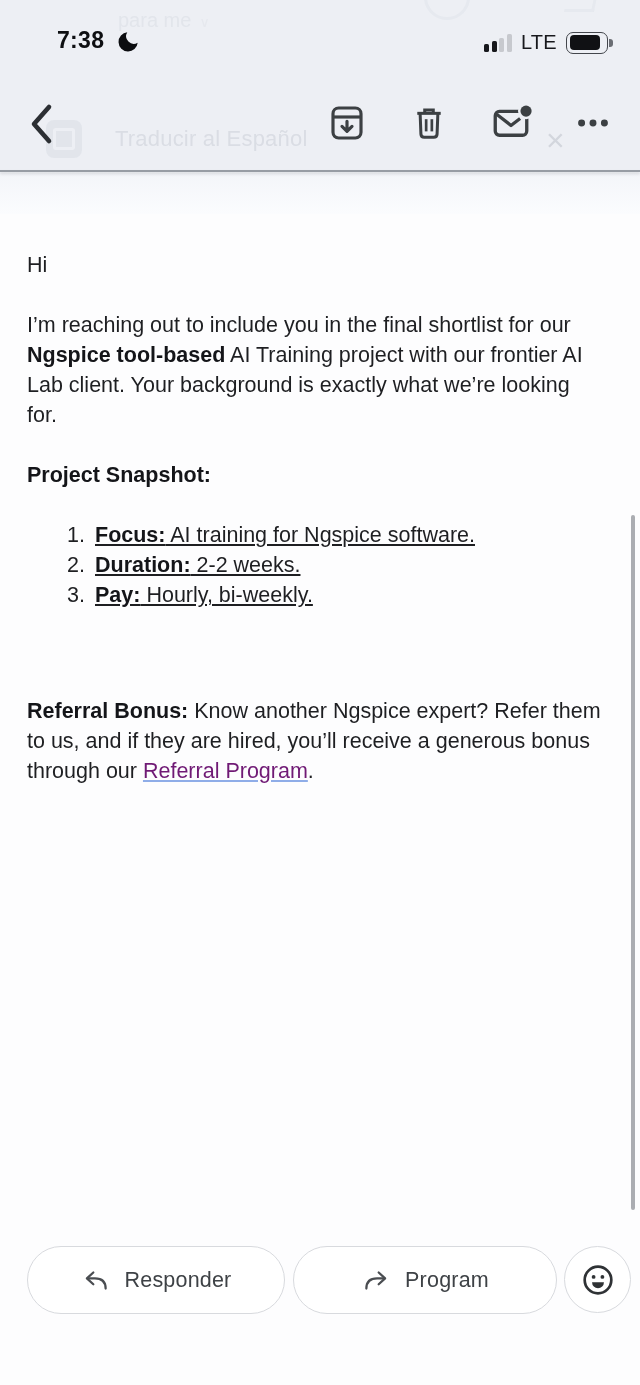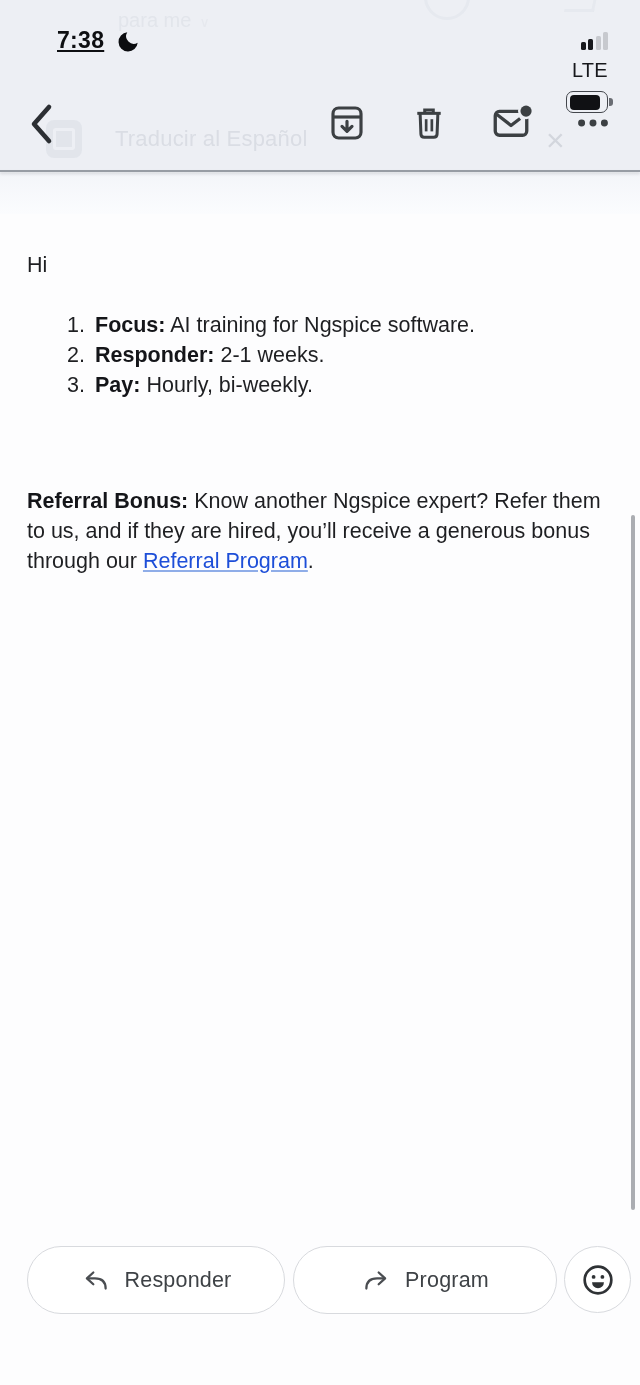--- a/index.html
+++ b/index.html
@@ -19,25 +19,25 @@
     position:absolute;top:170px;left:0;width:640px;height:2px;
     background:#979ca4;box-shadow:0 2px 3px rgba(60,64,70,.18);z-index:6;
   }
   .subband{
     position:absolute;top:172px;left:0;width:640px;height:42px;
     background:linear-gradient(#f3f5f9,#fbfcfe);z-index:4;
   }
   
   .time{
     position:absolute;top:27px;left:57px;
-    font-size:23px;font-weight:700;color:#0e0f12;letter-spacing:.3px;text-decoration:underline;
+    font-size:23px;font-weight:700;color:#0e0f12;letter-spacing:.3px;
   }
   .moon{position:absolute;top:29px;left:116px;}
   .status-right{
-    position:absolute;top:31px;right:32px;display:flex;align-items:flex-end;gap:9px;flex-direction:column;
+    position:absolute;top:31px;right:32px;display:flex;align-items:center;gap:9px;
   }
   .signal{display:flex;align-items:flex-end;gap:2.5px;height:19px;}
   .signal i{display:block;width:5px;border-radius:1.6px;background:#c7c9ce;}
   .signal i.on{background:#17181c;}
   .lte{font-size:20px;font-weight:500;color:#17181c;letter-spacing:.3px;}
   .battery{position:relative;width:42px;height:22px;}
   .battery .shell{
     position:absolute;inset:0;border:1.5px solid #43464c;border-radius:7px;
   }
   .battery .fill{
@@ -82,24 +82,24 @@
   }
   .tb-btn{width:42px;height:46px;display:flex;align-items:center;justify-content:center;cursor:pointer;}
   
   .email-body{
     position:absolute;top:212px;left:0;width:640px;
     padding:38px 25px 0 27px;
     font-size:21.5px;line-height:30px;color:#1e1f22;z-index:1;
   }
   .email-body p{margin:0 12px 30px 0;}
   .email-body strong{font-weight:700;color:#141519;}
-  .email-body ol{margin:18px 0 30px 0;padding-left:64px;}
+  .email-body ol{margin:18px 0 30px 0;padding-left:64px;text-decoration:underline;}
   .email-body li{padding-left:4px;margin:0;}
   .email-body .spacer{height:56px;}
-  .email-body a.link{color:#1d4ed8;text-decoration:underline;text-decoration-color:#8fadE8;}
+  .email-body a.link{color:#701a75;text-decoration:underline;text-decoration-color:#8fadE8;}
   
   .scrollbar{
     position:absolute;top:515px;right:5px;width:4.5px;height:695px;
     background:#abadb2;border-radius:3px;z-index:7;
   }
   
   .actions{
     position:absolute;top:1246px;left:0;width:640px;height:68px;z-index:3;
   }
   .pill{
@@ -191,23 +191,25 @@
         </svg>
       </div>
     </div>
   </div>
 
   <div class="divider"></div>
   <div class="subband"></div>
 
   <div class="email-body">
       <p><span>Hi</span></p>
+      <p><span>I’m reaching out to include you in the final shortlist for our </span><strong>Ngspice tool-based</strong><span> AI Training project with our frontier AI Lab client. Your background is exactly what we’re looking for.</span></p>
+      <p><strong>Project Snapshot:</strong></p>
       <ol>
         <li><strong>Focus:</strong><span> AI training for Ngspice software.</span></li>
-        <li><strong>Responder:</strong><span> 2-1 weeks.</span></li>
+        <li><strong>Duration:</strong><span> 2-2 weeks.</span></li>
         <li><strong>Pay:</strong><span> Hourly, bi-weekly.</span></li>
       </ol>
       <div class="spacer"></div>
       <p><strong>Referral Bonus:</strong><span> Know another Ngspice expert? Refer them to us, and if they are hired, you’ll receive a generous bonus through our </span><a href="#" class="link">Referral Program</a><span>.</span></p>
     </div>
 
   <div class="scrollbar"></div>
 
   <div class="actions">
     <div class="pill pill-reply">

